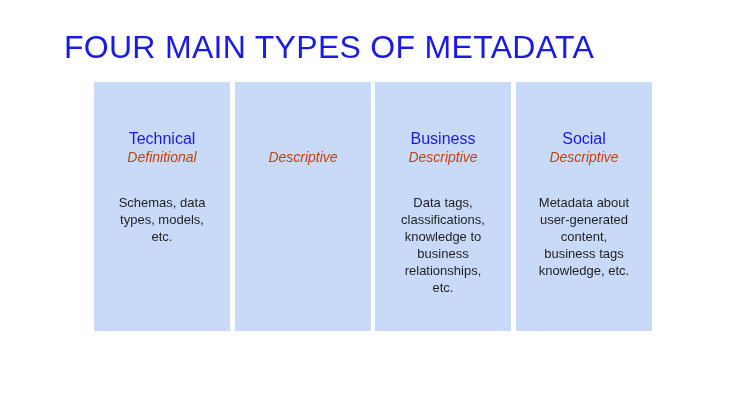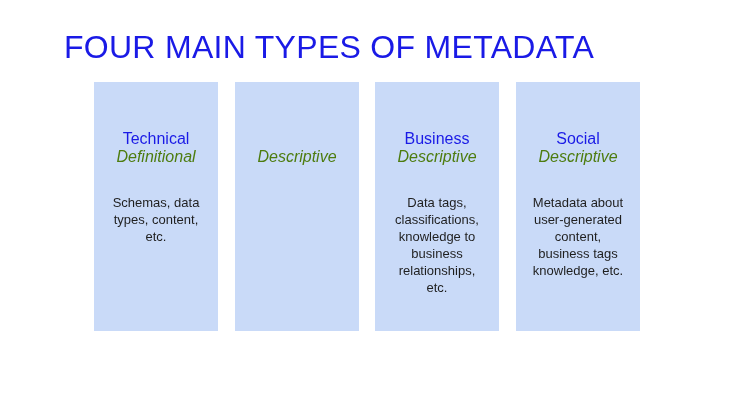--- a/index.html
+++ b/index.html
@@ -21,44 +21,44 @@
       top: 30px;
       text-align: center;
       font-size: 32px;
       color: #1a1ae6;
       letter-spacing: 0.3px;
       line-height: 34px;
     }
     .card {
       position: absolute;
       top: 82px;
-      width: 124px;
+      width: 136px;
       height: 249px;
       background: #c9daf8;
       text-align: center;
       box-sizing: border-box;
     }
     .card-head {
       position: absolute;
       top: 47px;
       left: 0;
       right: 0;
       font-size: 16px;
       line-height: 19px;
       color: #1a1ae6;
     }
     .card-sub {
       position: absolute;
       top: 67px;
       left: 0;
       right: 0;
-      font-size: 16px;
+      font-size: 14px;
       line-height: 16px;
       font-style: italic;
-      color: #4d7c0f;
+      color: #c2410c;
     }
     .card-body {
       position: absolute;
       top: 112px;
       left: 2px;
       right: 2px;
       font-size: 13px;
       line-height: 17px;
       color: #1f1f1f;
       white-space: pre-line;
@@ -66,21 +66,21 @@
   </style>
 </head>
 <body>
 
 <div class="title">FOUR MAIN TYPES OF METADATA</div>
 
 <div class="card" style="left:94px;">
   <div class="card-head">Technical</div>
   <div class="card-sub">Definitional</div>
   <div class="card-body">Schemas, data
-types, content,
+types, models,
 etc.</div>
 </div>
 
 <div class="card" style="left:235px;">
   <div class="card-sub">Descriptive</div>
 </div>
 
 <div class="card" style="left:375px;">
   <div class="card-head">Business</div>
   <div class="card-sub">Descriptive</div>

